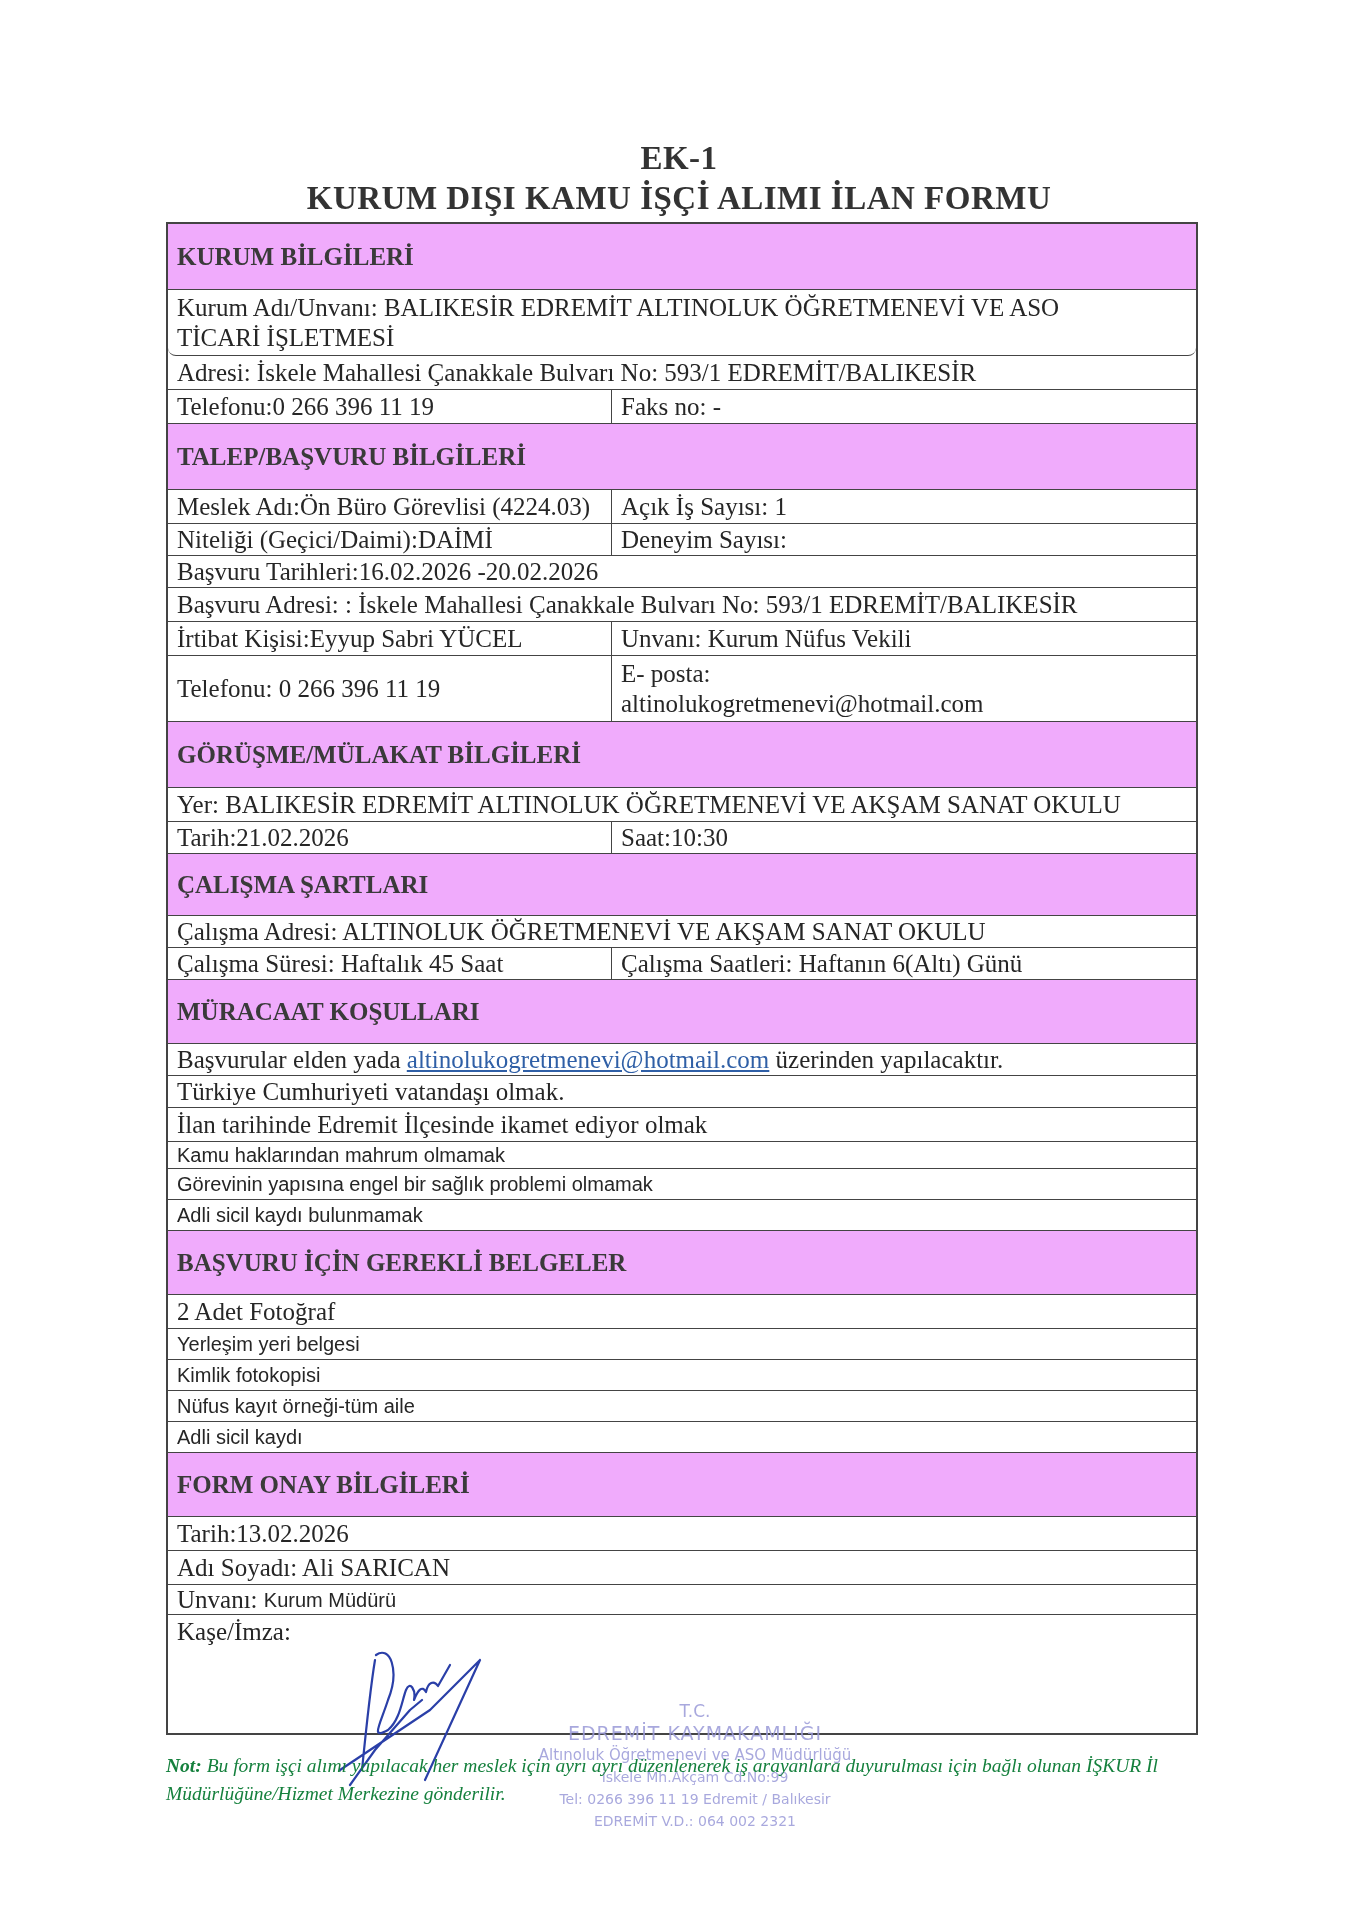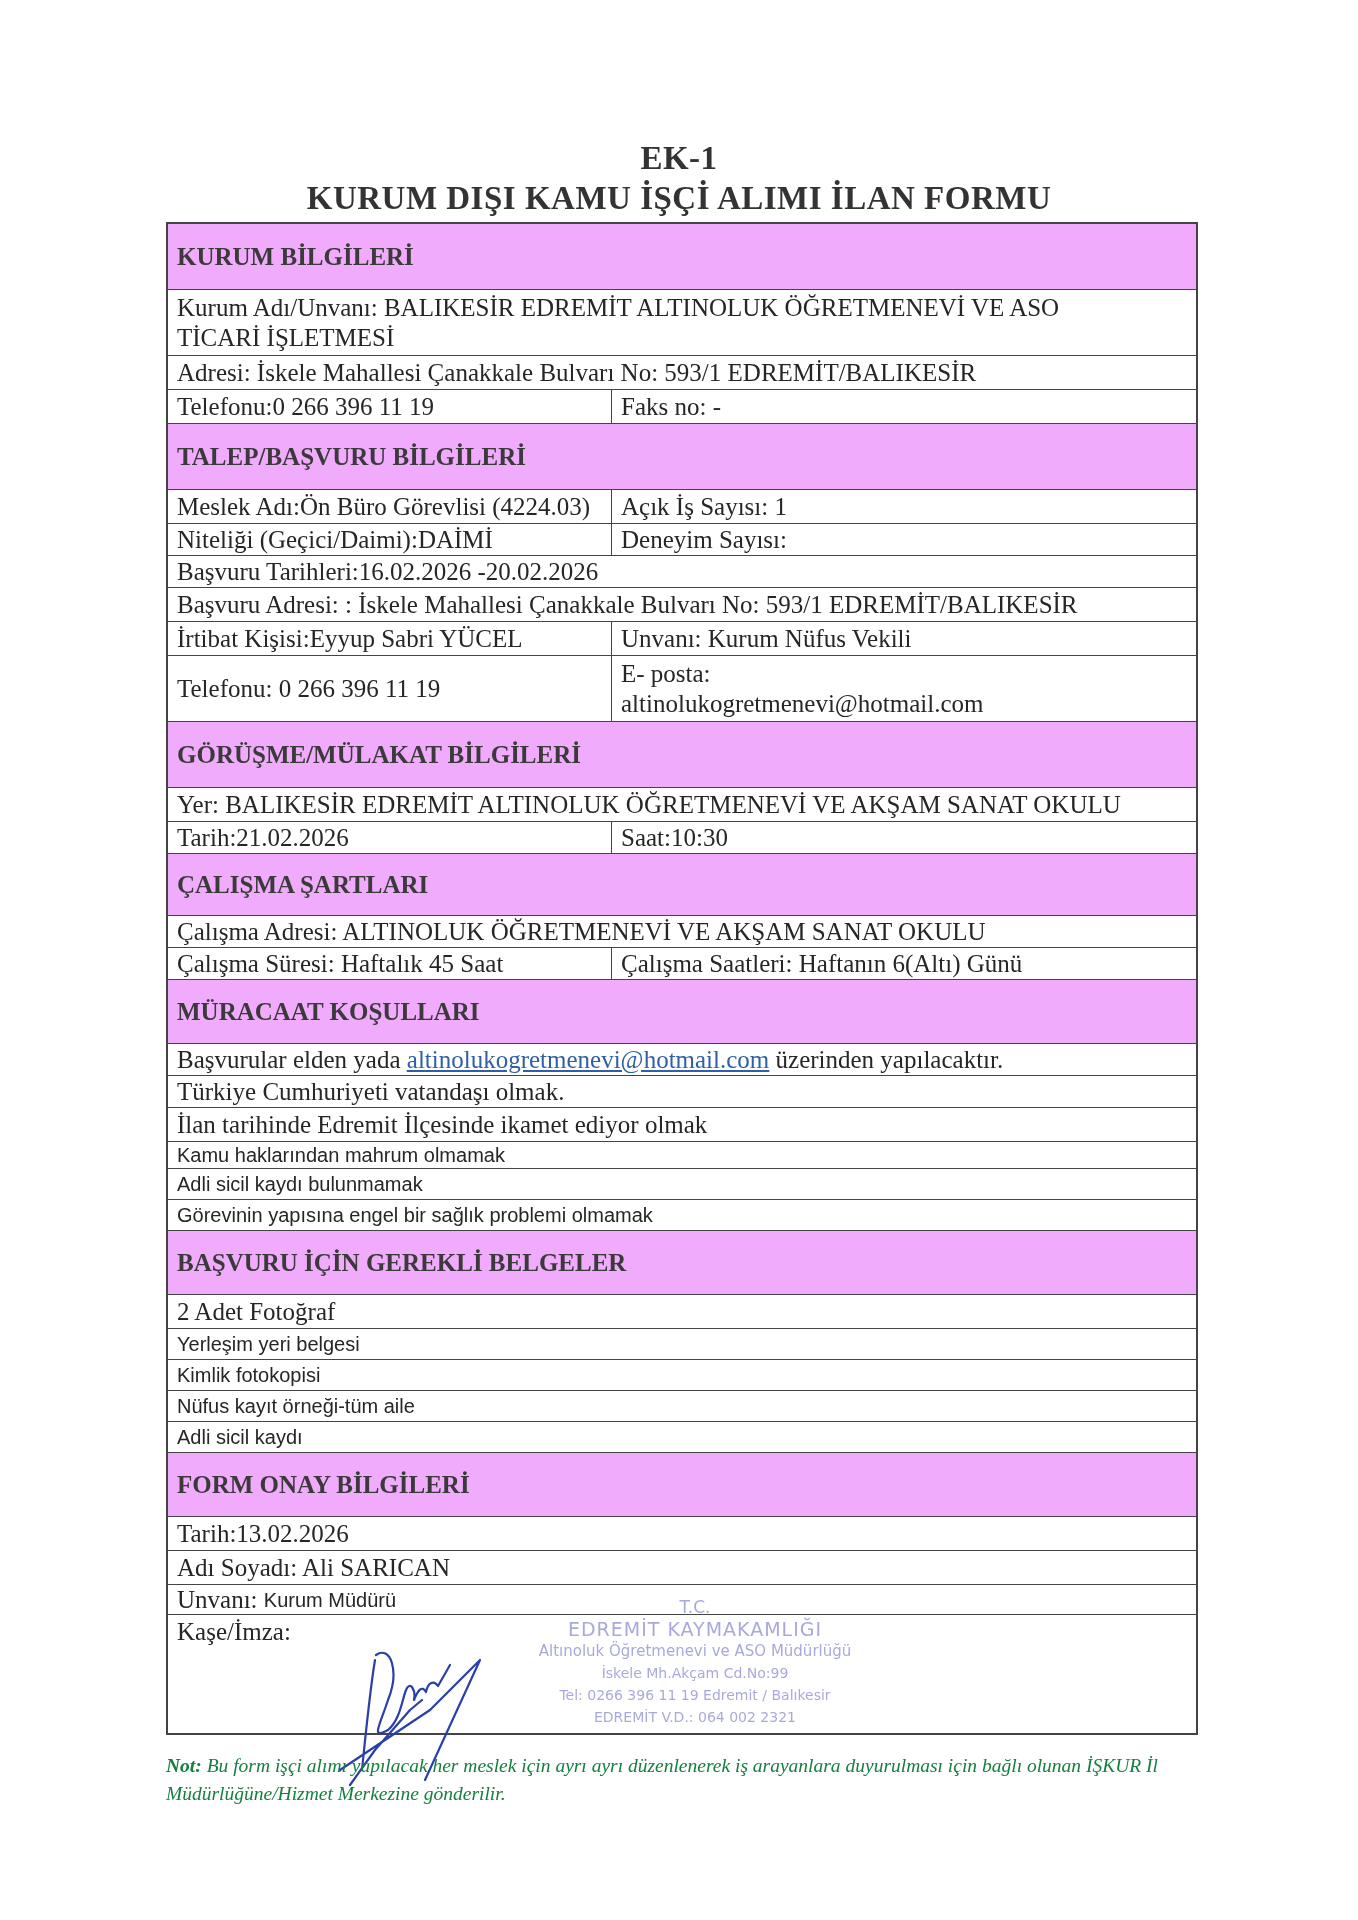--- a/index.html
+++ b/index.html
@@ -19,21 +19,21 @@
   .cell.right { flex: 1; }
   .hdr { background: #f0abfc; height: 66px; }
   .hdr .cell { font-size: 25px; font-weight: bold; color: #3a3a3a; }
   .txt { font-size: 25px; line-height: 30px; color: #262626; }
   .sm { font-size: 20px; line-height: 28px; color: #262626; font-family: "Liberation Sans", "DejaVu Sans", sans-serif; }
   .h32 { height: 32px; }
   .h34 { height: 34px; }
   .link { color: #2f5fa6; text-decoration: underline; }
   .sig-row { height: 118px; position: relative; align-items: flex-start; }
   .sig-row .cell { align-items: flex-start; padding-top: 2px; }
-  .stamp { position: absolute; left: 525px; top: 1596px; width: 340px; text-align: center;
+  .stamp { position: absolute; left: 525px; top: 1700px; width: 340px; text-align: center;
            color: #9a9ad8; font-family: "DejaVu Sans", sans-serif; opacity: 0.85; }
   .stamp div { line-height: 22px; }
   .stamp .s1 { font-size: 17px; }
   .stamp .s2 { font-size: 19px; letter-spacing: 1px; }
   .stamp .s3 { font-size: 15px; }
   .stamp .s4 { font-size: 14px; text-align: center; }
   .signature { position: absolute; left: 330px; top: 1630px; width: 200px; height: 160px; }
   .note { position: absolute; left: 166px; top: 1752px; width: 1050px; font-style: italic;
           font-size: 19.5px; line-height: 28px; color: #15803d; }
   .note b { font-weight: bold; }
@@ -42,21 +42,21 @@
 <body>
 
 <div class="title1">EK-1</div>
 <div class="title2">KURUM DIŞI KAMU İŞÇİ ALIMI İLAN FORMU</div>
 
 <div class="form">
 
   <div class="row hdr">
     <div class="cell full">KURUM BİLGİLERİ</div>
   </div>
-  <div class="row" style="height:66px;">
+  <div class="row" style="height:66px;border-radius:8px;">
     <div class="cell full txt" style="flex-direction:column;align-items:flex-start;justify-content:center;">
       <span>Kurum Adı/Unvanı: BALIKESİR EDREMİT ALTINOLUK ÖĞRETMENEVİ VE ASO</span>
       <span>TİCARİ İŞLETMESİ</span>
     </div>
   </div>
   <div class="row h34">
     <div class="cell full txt">Adresi: İskele Mahallesi Çanakkale Bulvarı No: 593/1 EDREMİT/BALIKESİR</div>
   </div>
   <div class="row h34">
     <div class="cell left txt">Telefonu:0 266 396 11 19</div>
@@ -127,24 +127,24 @@
   <div class="row h32">
     <div class="cell full txt">Türkiye Cumhuriyeti vatandaşı olmak.</div>
   </div>
   <div class="row h34">
     <div class="cell full txt">İlan tarihinde Edremit İlçesinde ikamet ediyor olmak</div>
   </div>
   <div class="row" style="height:27px;">
     <div class="cell full sm">Kamu haklarından mahrum olmamak</div>
   </div>
   <div class="row" style="height:31px;">
-    <div class="cell full sm">Adli sicil kaydı bulunmamak</div>
+    <div class="cell full sm">Görevinin yapısına engel bir sağlık problemi olmamak</div>
   </div>
   <div class="row" style="height:31px;">
-    <div class="cell full sm">Görevinin yapısına engel bir sağlık problemi olmamak</div>
+    <div class="cell full sm">Adli sicil kaydı bulunmamak</div>
   </div>
 
   <div class="row hdr" style="height:64px;">
     <div class="cell full">BAŞVURU İÇİN GEREKLİ BELGELER</div>
   </div>
   <div class="row h34">
     <div class="cell full txt">2 Adet Fotoğraf</div>
   </div>
   <div class="row" style="height:31px;">
     <div class="cell full sm">Yerleşim yeri belgesi</div>

